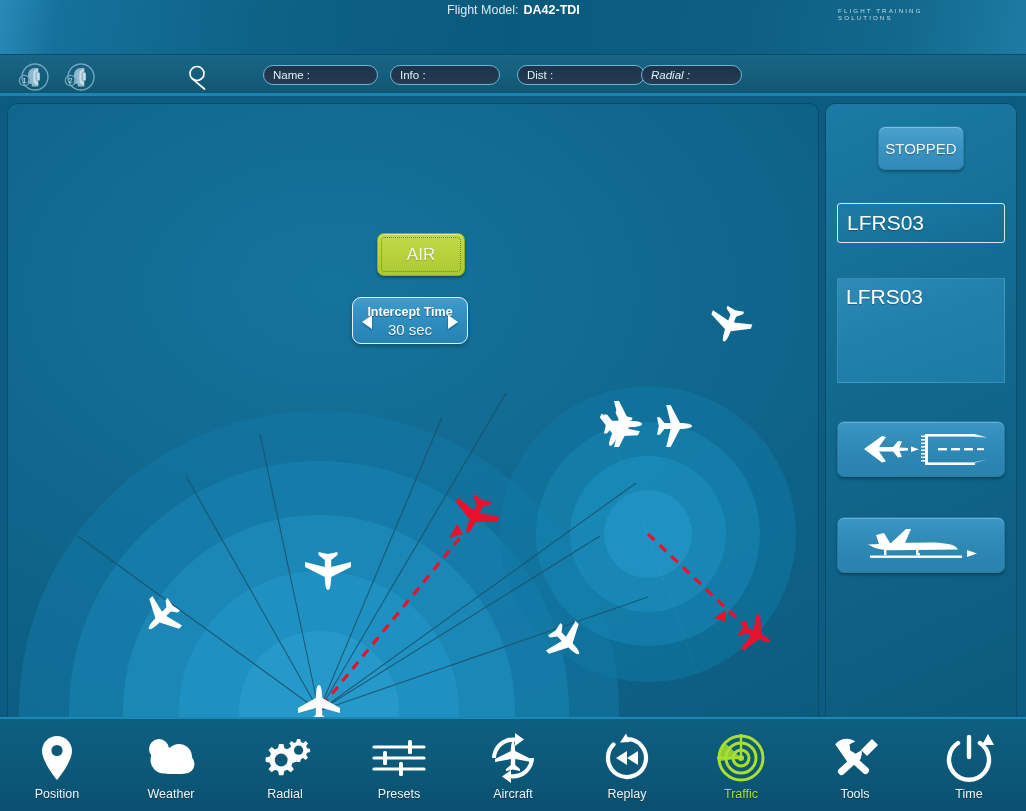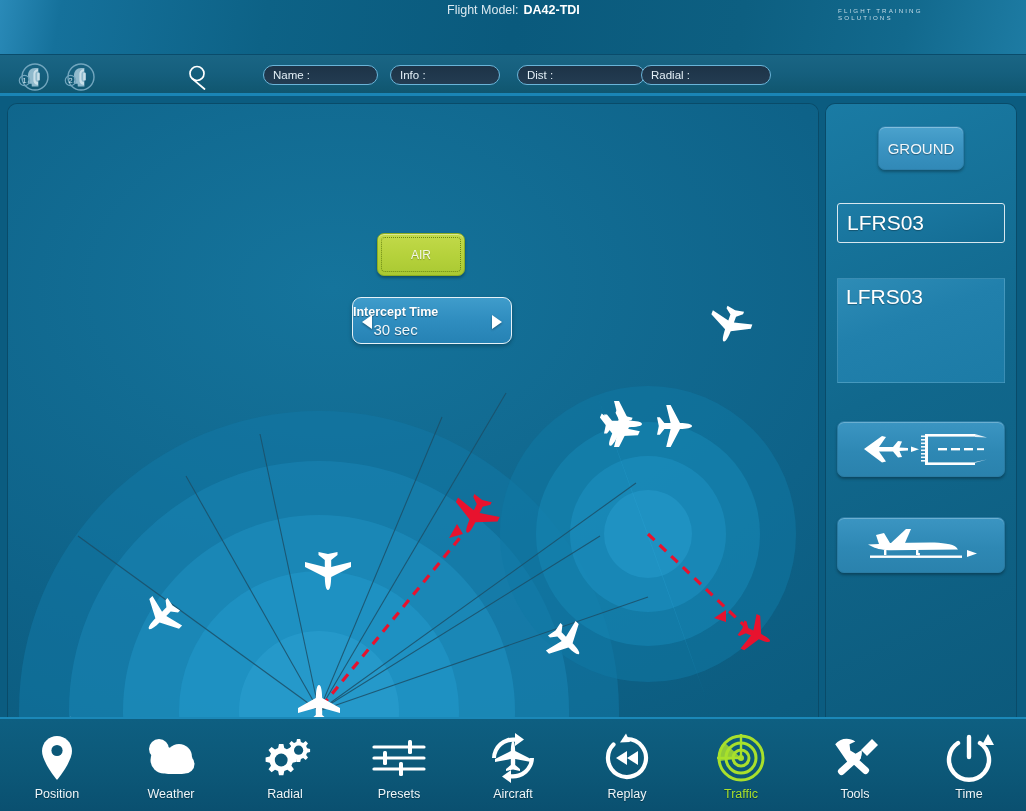--- a/index.html
+++ b/index.html
@@ -90,21 +90,21 @@
     border-radius: 11px;
     background: linear-gradient(180deg, #1d3347 0%, #233c52 100%);
     border: 1px solid #6ab4d8;
     display: flex; align-items: center;
     padding-left: 9px;
     color: #e3eff6; font-size: 11.5px;
   }
   .field.name   { left: 263px; width: 115px; }
   .field.info   { left: 390px; width: 110px; }
   .field.dist   { left: 517px; width: 128px; }
-  .field.radial { left: 641px; width: 130px; }
+  .field.radial { left: 641px; width: 101px; font-style: italic; }
 
   .times {
     position: absolute; right: 12px; top: 59px;
     text-align: right; color: #e6f2f8; font-size: 11.5px; line-height: 16px;
   }
   .times .row { white-space: nowrap; }
   .times .v { color: #ffffff; }
 
   
   .radar-panel {
@@ -118,36 +118,36 @@
   .radar-svg { position: absolute; left: 0; top: 0; }
 
   .air-btn {
     position: absolute; left: 369px; top: 129px;
     width: 88px; height: 43px;
     border-radius: 7px;
     background: linear-gradient(180deg, #c2da4a 0%, #b6d23c 50%, #aac932 100%);
     border: 1px solid #8fae20;
     box-shadow: 0 2px 3px rgba(0,0,0,0.3), inset 0 1px 0 rgba(255,255,255,0.4);
     display: flex; align-items: center; justify-content: center;
-    color: #f4f8e6; font-size: 12px;
+    color: #f4f8e6; font-size: 17px;
     text-shadow: 0 1px 1px rgba(0,0,0,0.25);
   }
   .air-btn .focus-ring {
     position: absolute; left: 3px; top: 3px; right: 3px; bottom: 3px;
     border: 1px dotted #6d8a14; border-radius: 4px;
     pointer-events: none;
   }
   .intercept {
     position: absolute; left: 344px; top: 193px;
-    width: 160px; height: 47px;
+    width: 116px; height: 47px;
     border-radius: 9px;
     background: linear-gradient(180deg, #3f9ccb 0%, #2f8dbf 50%, #2682b4 100%);
     border: 1px solid #e6f2f8;
     box-shadow: 0 2px 4px rgba(0,0,0,0.28);
-    display: flex; align-items: center; 
+    display: flex; align-items: center; justify-content: center;
   }
   .intercept .arrow {
     position: absolute; width: 0; height: 0; top: 17px;
     border-top: 7px solid transparent; border-bottom: 7px solid transparent;
     filter: drop-shadow(0 1px 1px rgba(0,0,0,0.4));
   }
   .intercept .arrow.left  { left: 9px;  border-right: 10px solid #ffffff; }
   .intercept .arrow.right { right: 9px; border-left: 10px solid #ffffff; }
   .intercept .labels { text-align: center; line-height: 17px; }
   .intercept .t1 { color: #ffffff; font-size: 12.5px; font-weight: bold; text-shadow: 0 1px 1px rgba(0,0,0,0.4); }
@@ -370,21 +370,21 @@
       <div class="labels">
         <div class="t1">Intercept Time</div>
         <div class="t2">30 sec</div>
       </div>
       <span class="arrow right"></span>
     </div>
   </div>
 
   <div class="side-panel">
     <div class="ground-btn">
-      <span>GROUND</span>
+      <span>STOPPED</span>
     </div>
 
     <div class="icao-input" title="">
       <span>LFRS03</span>
     </div>
 
     <div class="icao-list">
       <div class="item">LFRS03</div>
     </div>
 

